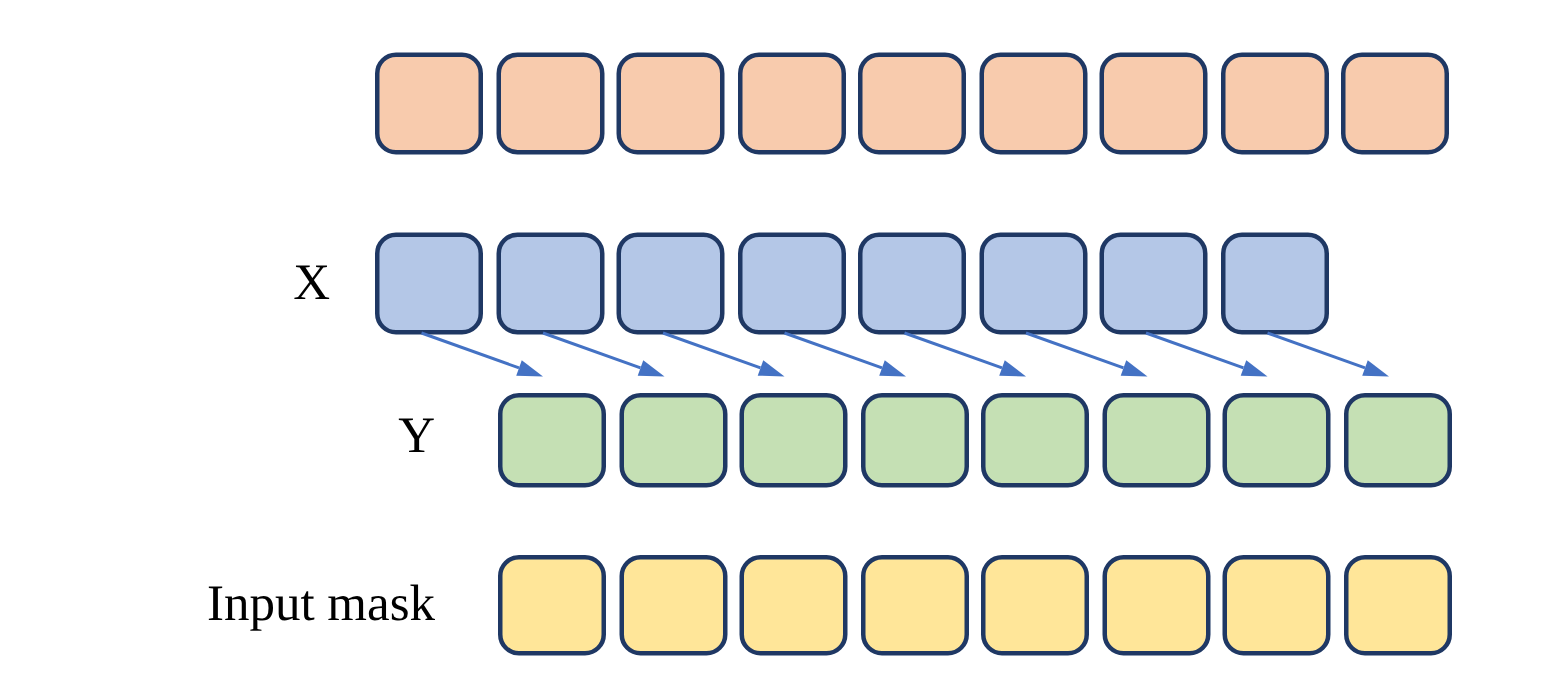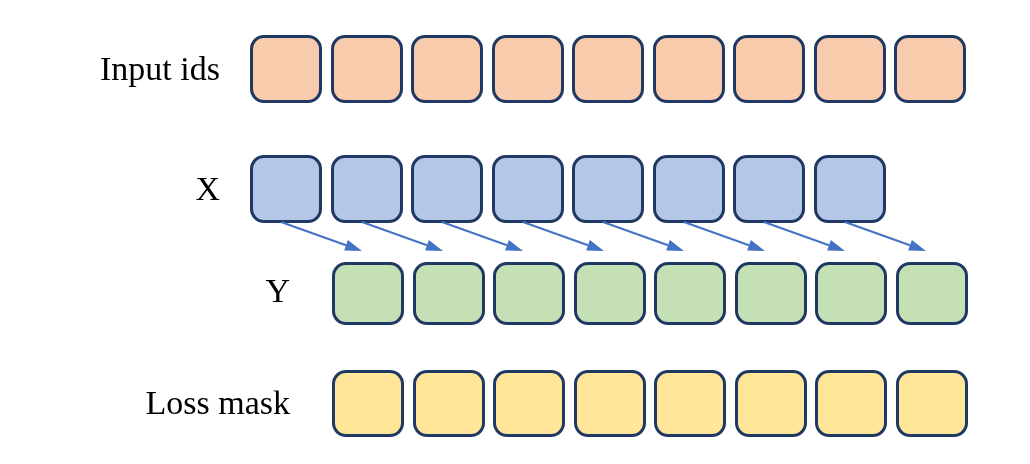--- a/index.html
+++ b/index.html
@@ -38,24 +38,23 @@
     width: 1030px;
     height: 464px;
     pointer-events: none;
   }
 </style>
 </head>
 <body>
 
 <div id="canvas">
 
-  <div class="row-label" style="left: 60px; top: 52px; width: 160px;">Input ids</div>
   <div class="row-label" style="left: 60px; top: 172px; width: 160px;">X</div>
   <div class="row-label" style="left: 130px; top: 274px; width: 160px;">Y</div>
-  <div class="row-label" style="left: 20px; top: 386px; width: 270px;">Loss mask</div>
+  <div class="row-label" style="left: 20px; top: 386px; width: 270px;">Input mask</div>
 
   <div id="boxes">
       <div class="cell" style="left: 250px; top: 35px; width: 72px; height: 68px; background: rgb(248, 203, 173); border-color: rgb(31, 56, 100);"></div>
       <div class="cell" style="left: 330.5px; top: 35px; width: 72px; height: 68px; background: rgb(248, 203, 173); border-color: rgb(31, 56, 100);"></div>
       <div class="cell" style="left: 411px; top: 35px; width: 72px; height: 68px; background: rgb(248, 203, 173); border-color: rgb(31, 56, 100);"></div>
       <div class="cell" style="left: 491.5px; top: 35px; width: 72px; height: 68px; background: rgb(248, 203, 173); border-color: rgb(31, 56, 100);"></div>
       <div class="cell" style="left: 572px; top: 35px; width: 72px; height: 68px; background: rgb(248, 203, 173); border-color: rgb(31, 56, 100);"></div>
       <div class="cell" style="left: 652.5px; top: 35px; width: 72px; height: 68px; background: rgb(248, 203, 173); border-color: rgb(31, 56, 100);"></div>
       <div class="cell" style="left: 733px; top: 35px; width: 72px; height: 68px; background: rgb(248, 203, 173); border-color: rgb(31, 56, 100);"></div>
       <div class="cell" style="left: 813.5px; top: 35px; width: 72px; height: 68px; background: rgb(248, 203, 173); border-color: rgb(31, 56, 100);"></div>

